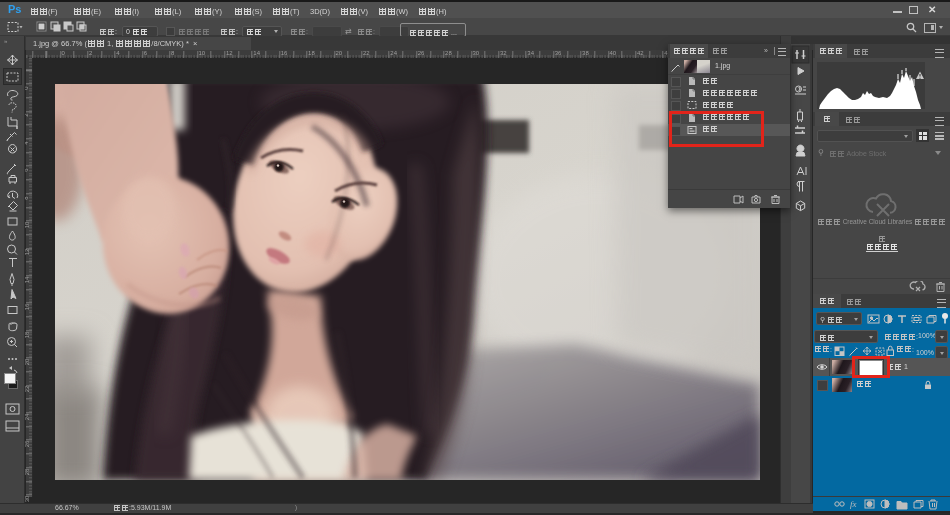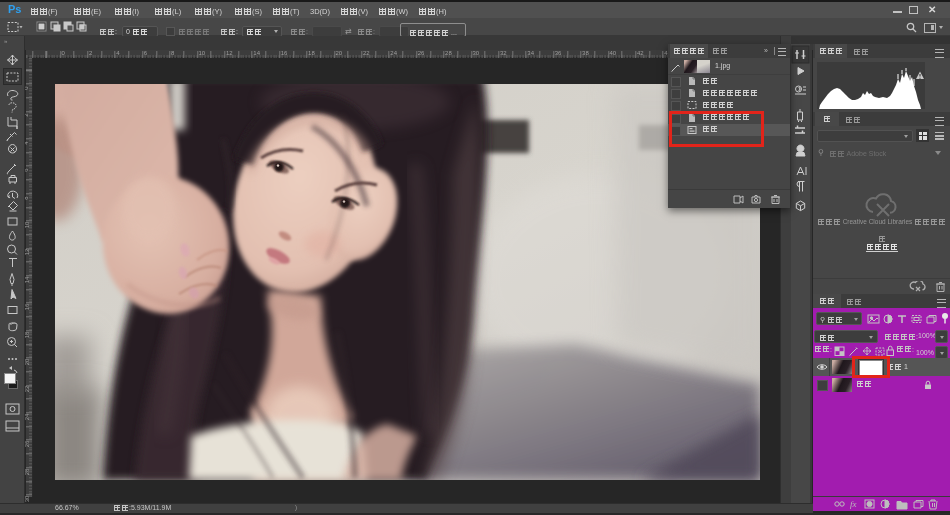--- a/index.html
+++ b/index.html
@@ -204,20 +204,21 @@
 <svg class="ab" style="left:906px;top:4px" width="11" height="11" viewBox="0 0 11 11">
         <circle cx="4.5" cy="4.5" r="3.2" fill="none" stroke="#c5c5c5" stroke-width="1.3"></circle>
         <path d="M7,7 l3,3" stroke="#c5c5c5" stroke-width="1.3"></path>
       </svg>
 <div class="ab" style="left:924px;top:5px;width:10px;height:8px;border:1px solid #b5b5b5">
         <span class="ab" style="left:5.5px;top:0.5px;width:3px;height:5px;background:#b5b5b5"></span>
       </div>
 <div class="ab" style="left:939px;top:8px;width:0;height:0;border-left:2.5px solid transparent;border-right:2.5px solid transparent;border-top:3.5px solid #b0b0b0"></div>
 </div>
 <div class="ab tabbar"></div>
+<div class="ab tab">1.jpg @ 66.7% (<span class="h"></span><span class="h"></span> 1, <span class="h"></span><span class="h"></span><span class="h"></span><span class="h"></span>/8/CMYK) * &nbsp;×</div>
 <div class="ab rulh" id="rulh">
 <div class="ab" style="left:0;top:5px;width:754px;height:3px;background:repeating-linear-gradient(90deg,#5c5c5c 0 1px,transparent 1px 2.74px);background-position:0.6px 0"></div>
 <div class="ab" style="left:0;top:1px;width:754px;height:7px;background:repeating-linear-gradient(90deg,#777 0 1px,transparent 1px 13.7px);background-position:20.3px 0"></div>
 <div id="rnums">
         <span class="ab" style="left:35.5px;top:0px;font-size:6px;color:#9f9f9f">0</span>
         <span class="ab" style="left:62.9px;top:0px;font-size:6px;color:#9f9f9f">2</span>
         <span class="ab" style="left:90.3px;top:0px;font-size:6px;color:#9f9f9f">4</span>
         <span class="ab" style="left:117.69999999999999px;top:0px;font-size:6px;color:#9f9f9f">6</span>
         <span class="ab" style="left:145.1px;top:0px;font-size:6px;color:#9f9f9f">8</span>
         <span class="ab" style="left:172.5px;top:0px;font-size:6px;color:#9f9f9f">10</span>
@@ -386,21 +387,21 @@
 <path d="M7,6 l4,4 M11,6 l-4,4" stroke-width="1.2"></path>
 <path d="M28,3 h7 v7.5 h-7 Z M27,3 h9 M30,1.5 h3 M30.5,5 v3.5 M33,5 v3.5"></path>
 </g>
 </svg>
 </div>
 <div class="phead">
 <div class="ptab" style="left:0px;width:28px"><span class="h s"></span><span class="h s"></span></div>
 <div class="ab" style="left:33px;top:4px;font-size:7px;color:#989898"><span class="h s"></span><span class="h s"></span></div>
 <div class="ab menuicon" style="left:124px;top:5px"></div>
 </div>
-<div style="position:relative;height:203px;background:#a21caf">
+<div style="position:relative;height:203px;background:#0369a1">
 <div class="ab inp" style="left:3px;top:4px;width:46px;height:13px;border-color:#555">
           <span class="ab" style="left:3px;top:2px;font-size:7px;color:#c9c9c9">⚲ <span class="h s" style="color:#c9c9c9"></span><span class="h s" style="color:#c9c9c9"></span></span>
           <span class="ab" style="right:3px;top:5px;width:0;height:0;border-left:2.5px solid transparent;border-right:2.5px solid transparent;border-top:3.5px solid #a0a0a0"></span>
         </div>
 <svg class="ab" style="left:54px;top:4px" width="82" height="14" viewBox="0 0 82 14">
 <g stroke="#c4c4c4" fill="none">
 <rect x="1" y="3" width="11" height="8"></rect>
             <circle cx="4.5" cy="6" r="1.2" fill="#c4c4c4"></circle>
             <path d="M2,10 l3,-3 l2,2 l3,-3 l1,1"></path>
 <circle cx="21" cy="7" r="4"></circle>

